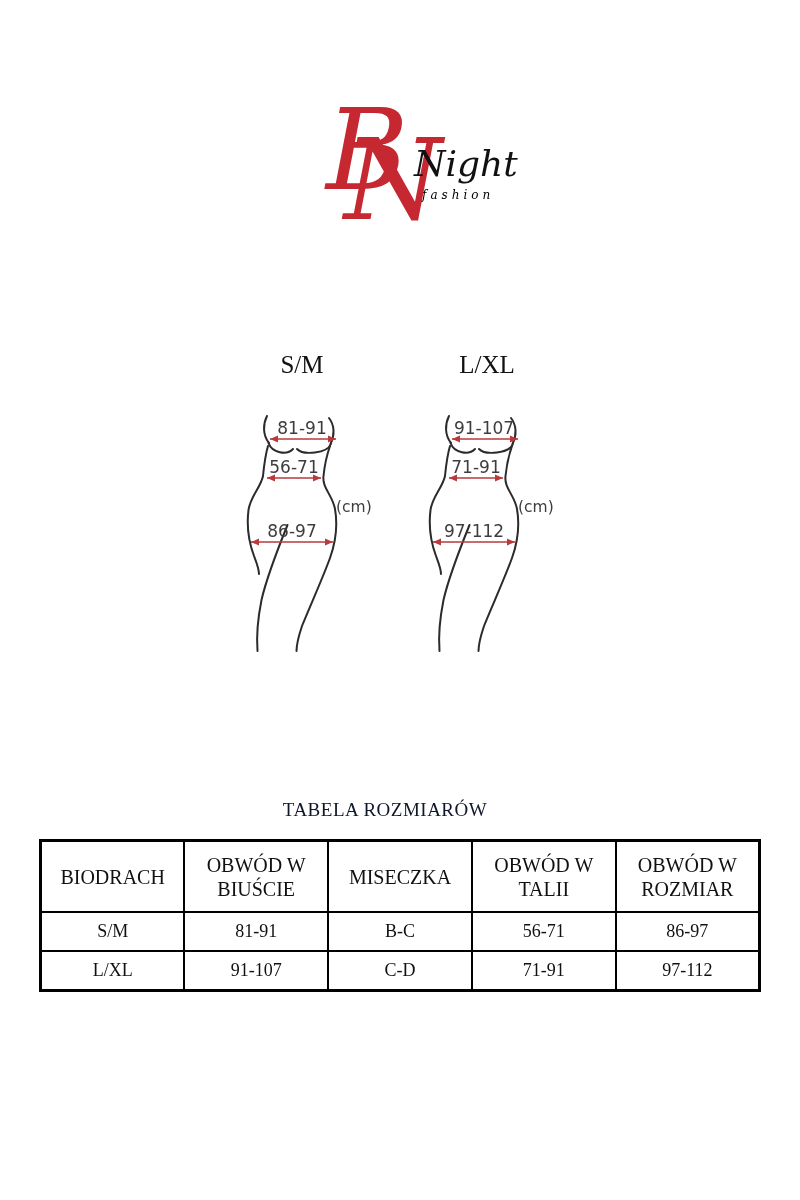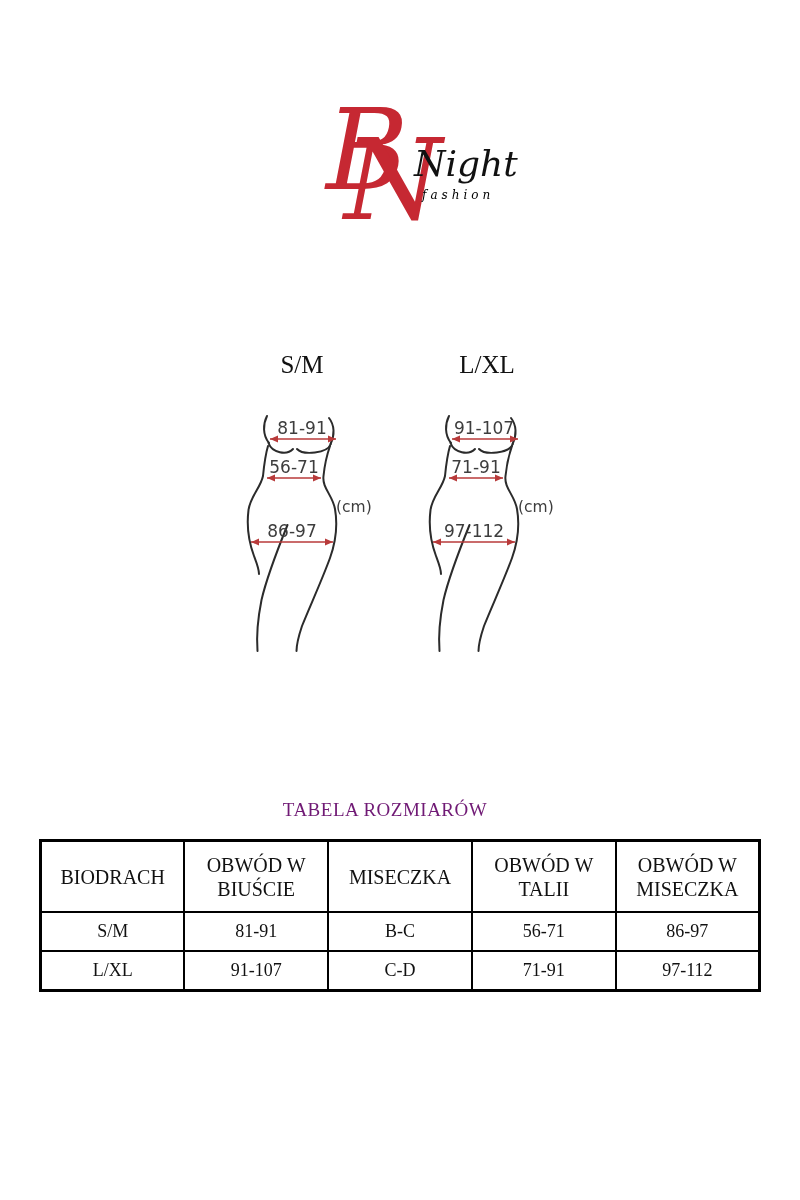--- a/index.html
+++ b/index.html
@@ -32,21 +32,21 @@
   .figure.fig-lxl{left:412px;}
   .figure .outline{fill:none;stroke:var(--outline,#2b2b2b);stroke-width:2;stroke-linecap:round;}
   .figure .redline line{stroke:var(--measure-red,#b83a3a);stroke-width:1.6;}
   .figure .redline path{fill:var(--measure-red,#b83a3a);stroke:none;}
   .figure text{font-family:"DejaVu Sans",sans-serif;fill:var(--measure-text,#3d3d3d);}
   .figure .meas{font-size:17px;}
   .figure .unit{font-size:15.5px;}
 
   
   .table-title{position:absolute;left:0;top:799px;width:770px;text-align:center;
-               font-size:19px;letter-spacing:.5px;color:#701a75;}
+               font-size:19px;letter-spacing:.5px;color:#0f172a;}
   table.size-table{position:absolute;left:39px;top:839px;width:722px;
                    border-collapse:collapse;table-layout:fixed;
                    border:3px solid #000;}
   .size-table th,.size-table td{border:2px solid #000;text-align:center;
                    vertical-align:middle;padding:0 6px;color:#111;}
   .size-table thead th{height:69px;font-size:20px;font-weight:normal;line-height:1.2;}
   .size-table tbody td{height:37px;font-size:18px;}
 </style>
 </head>
 <body>
@@ -127,21 +127,21 @@
 
   <div class="table-title">TABELA ROZMIARÓW</div>
 
   <table class="size-table">
     <thead>
       <tr>
         <th>BIODRACH</th>
         <th>OBWÓD W BIUŚCIE</th>
         <th>MISECZKA</th>
         <th>OBWÓD W TALII</th>
-        <th>OBWÓD W MISECZKA</th>
+        <th>OBWÓD W ROZMIAR</th>
       </tr>
     </thead>
     <tbody>
       <tr>
         <td>S/M</td>
         <td>81-91</td>
         <td>B-C</td>
         <td>56-71</td>
         <td>86-97</td>
       </tr>

